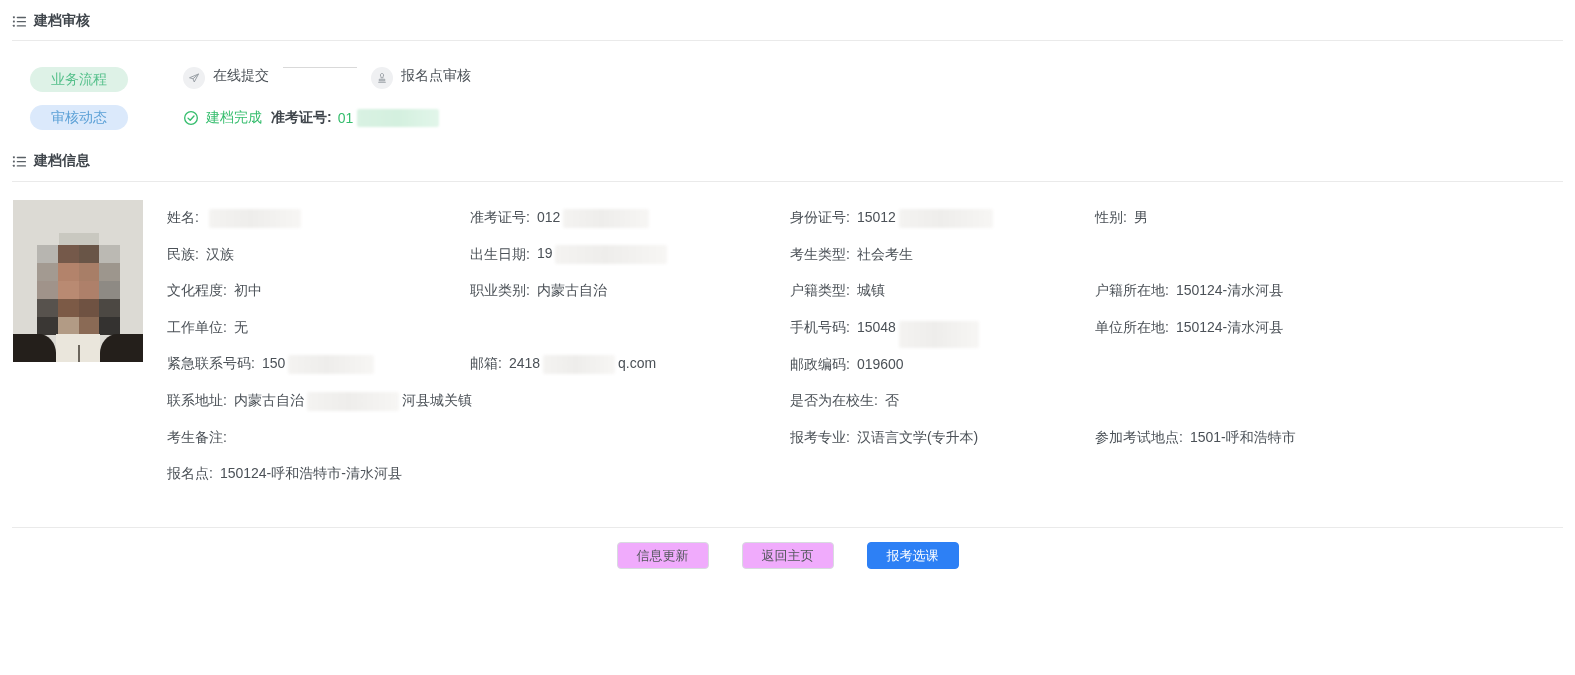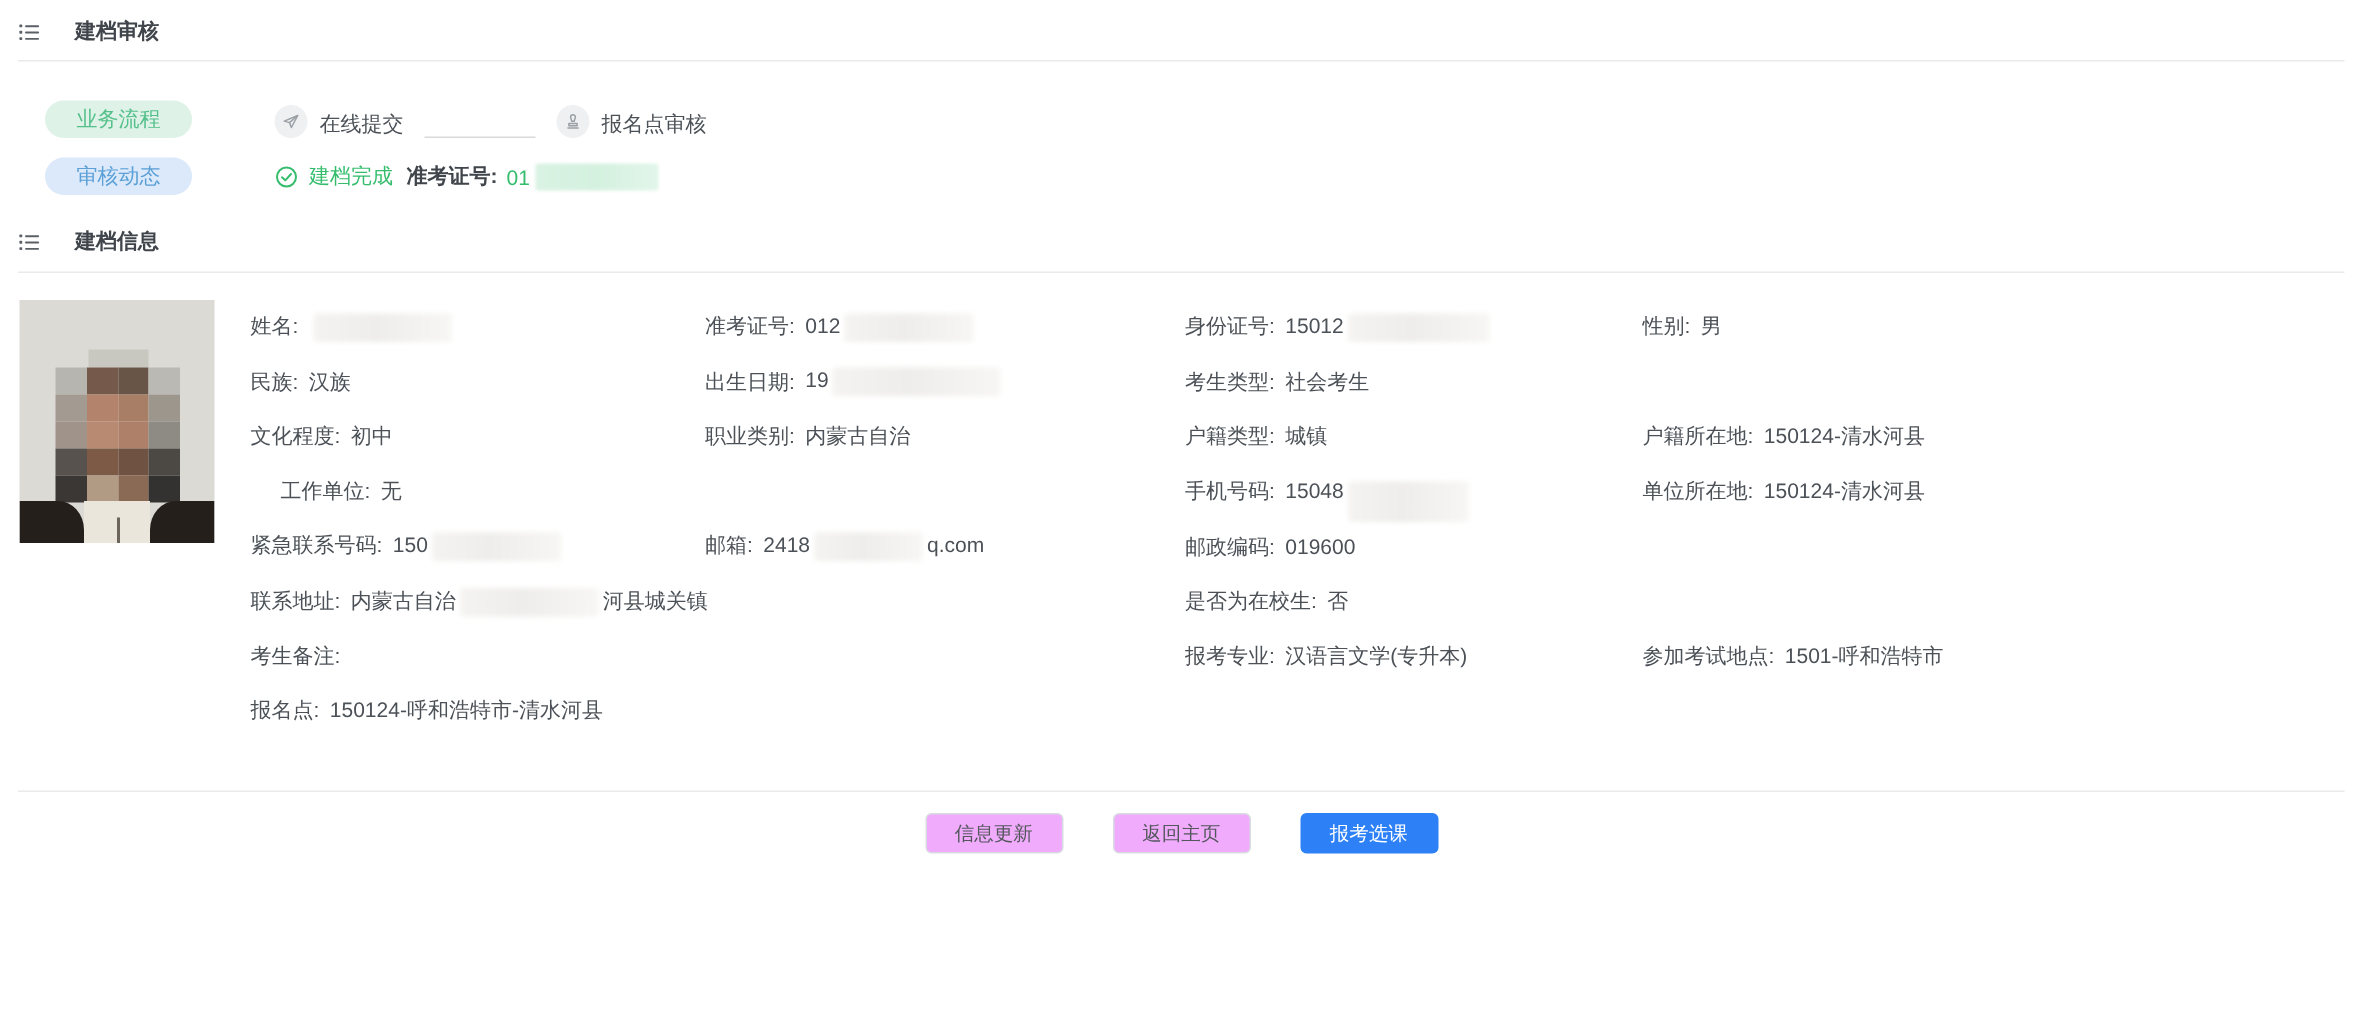--- a/index.html
+++ b/index.html
@@ -1,27 +1,27 @@
 <!DOCTYPE html>
 <html><head>
 <meta charset="utf-8">
 <style>
   * { box-sizing: border-box; margin: 0; padding: 0; }
   html,body { width:1575px; height:675px; background:#fff; overflow:hidden; }
   body { font-family:"Liberation Sans","DejaVu Sans",sans-serif; color:#4b5157; font-size:14px; position:relative; }
 
-  .section-header { position:absolute; left:12px; display:flex; align-items:center; gap:23px; color:#3f454b; font-weight:600; font-size:14px; }
+  .section-header { position:absolute; left:12px; display:flex; align-items:center; gap:7px; color:#3f454b; font-weight:600; font-size:14px; }
   .hdr-icon { width:15px; height:15px; display:inline-block; color:#5a6066; }
   .divider { position:absolute; left:12px; right:12px; height:1px; background:#eaeaea; }
 
   .pill { position:absolute; left:30px; width:98px; height:25px; border-radius:13px; display:flex; align-items:center; justify-content:center; font-size:14px; }
   .pill-green { background:#def2e7; color:#55c08b; }
   .pill-blue  { background:#dbe9fb; color:#5ba0d6; }
 
-  .flow-row { position:absolute; left:183px; height:25px; display:flex; align-items:flex-end; }
+  .flow-row { position:absolute; left:183px; height:25px; display:flex; align-items:flex-start; }
   .step-circle { width:22px; height:22px; border-radius:50%; background:#eff0f2; display:flex; align-items:center; justify-content:center; color:#9aa0a6; }
   .step-label { margin-left:8px; color:#4b5157; }
   .flow-line { width:74px; height:1px; background:#d9d9d9; margin:0 14px; }
 
   .status-row { position:absolute; left:183px; height:25px; display:flex; align-items:center; }
   .status-text { color:#35bd6d; margin-left:7px; }
   .ticket-label { margin-left:9px; color:#3f454b; font-weight:600; }
   .ticket-val { color:#35bd6d; margin-left:6px; }
 
   .redact { display:inline-block; vertical-align:middle; height:19px; border-radius:2px;
@@ -166,21 +166,21 @@
     <div class="field" style="grid-area: 1 / 2;"><span class="lbl">准考证号:</span><span>012</span><span class="redact" style="width: 86px;"></span></div>
     <div class="field" style="grid-area: 1 / 3;"><span class="lbl">身份证号:</span><span>15012</span><span class="redact" style="width: 94px;"></span></div>
     <div class="field" style="grid-area: 1 / 4;"><span class="lbl">性别:</span><span>男</span></div>
     <div class="field" style="grid-area: 2 / 1;"><span class="lbl">民族:</span><span>汉族</span></div>
     <div class="field" style="grid-area: 2 / 2;"><span class="lbl">出生日期:</span><span>19</span><span class="redact" style="width: 112px;"></span></div>
     <div class="field" style="grid-area: 2 / 3;"><span class="lbl">考生类型:</span><span>社会考生</span></div>
     <div class="field" style="grid-area: 3 / 1;"><span class="lbl">文化程度:</span><span>初中</span></div>
     <div class="field" style="grid-area: 3 / 2;"><span class="lbl">职业类别:</span><span>内蒙古自治</span></div>
     <div class="field" style="grid-area: 3 / 3;"><span class="lbl">户籍类型:</span><span>城镇</span></div>
     <div class="field" style="grid-area: 3 / 4;"><span class="lbl">户籍所在地:</span><span>150124-清水河县</span></div>
-    <div class="field" style="grid-area: 4 / 1; margin-left: 20px;"><span class="lbl">工作单位:</span><span>无</span></div>
+    <div class="field" style="grid-area: 4 / 1;"><span class="lbl">工作单位:</span><span>无</span></div>
     <div class="field" style="grid-area: 4 / 3;"><span class="lbl">手机号码:</span><span>15048</span><span class="redact redact-tall" style="width: 80px;"></span></div>
     <div class="field" style="grid-area: 4 / 4;"><span class="lbl">单位所在地:</span><span>150124-清水河县</span></div>
     <div class="field" style="grid-area: 5 / 1;"><span class="lbl">紧急联系号码:</span><span>150</span><span class="redact" style="width: 86px;"></span></div>
     <div class="field" style="grid-area: 5 / 2;"><span class="lbl">邮箱:</span><span>2418</span><span class="redact" style="width: 72px;"></span><span style="margin-left: 3px;">q.com</span></div>
     <div class="field" style="grid-area: 5 / 3;"><span class="lbl">邮政编码:</span><span>019600</span></div>
     <div class="field" style="grid-area: 6 / 1;"><span class="lbl">联系地址:</span><span>内蒙古自治</span><span class="redact" style="width: 92px;"></span><span style="margin-left: 3px;">河县城关镇</span></div>
     <div class="field" style="grid-area: 6 / 3;"><span class="lbl">是否为在校生:</span><span>否</span></div>
     <div class="field" style="grid-area: 7 / 1;"><span class="lbl">考生备注:</span></div>
     <div class="field" style="grid-area: 7 / 3;"><span class="lbl">报考专业:</span><span>汉语言文学(专升本)</span></div>
     <div class="field" style="grid-area: 7 / 4;"><span class="lbl">参加考试地点:</span><span>1501-呼和浩特市</span></div>

